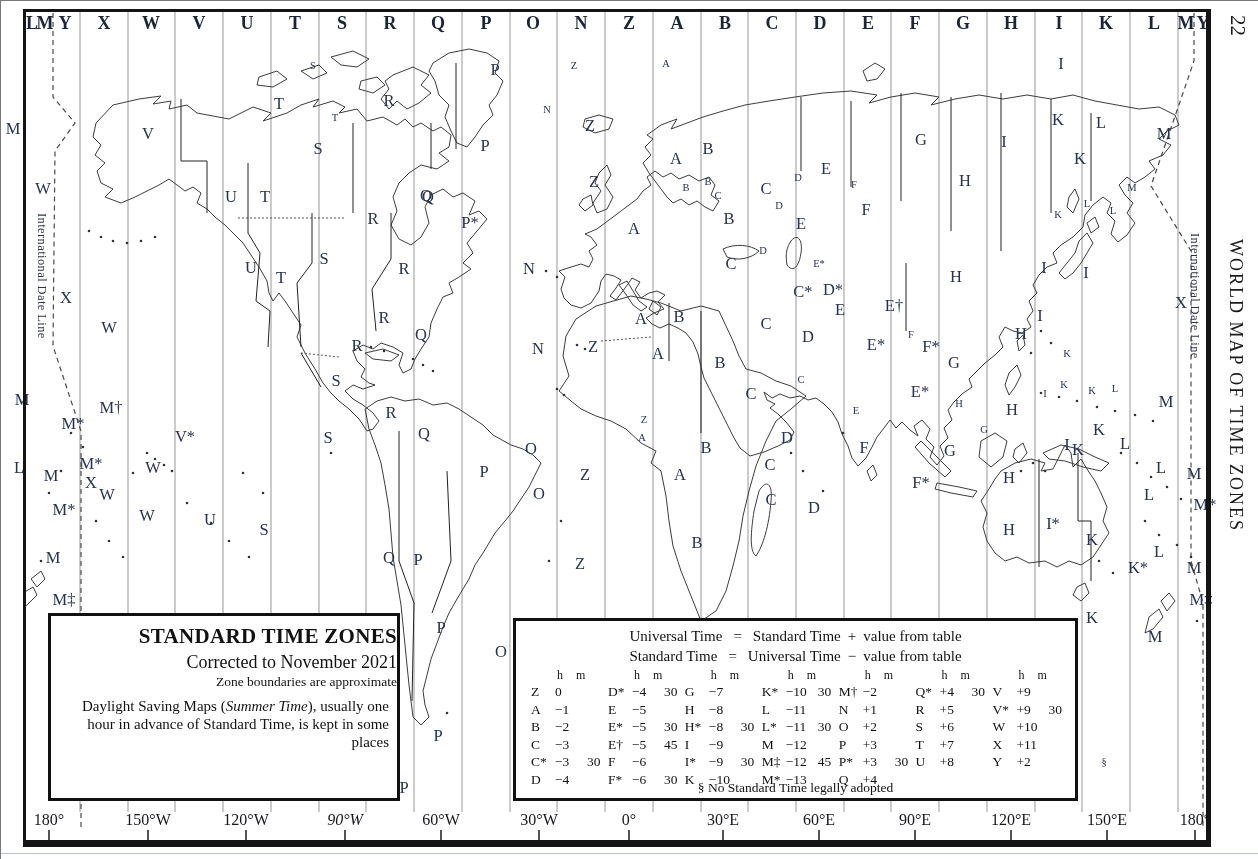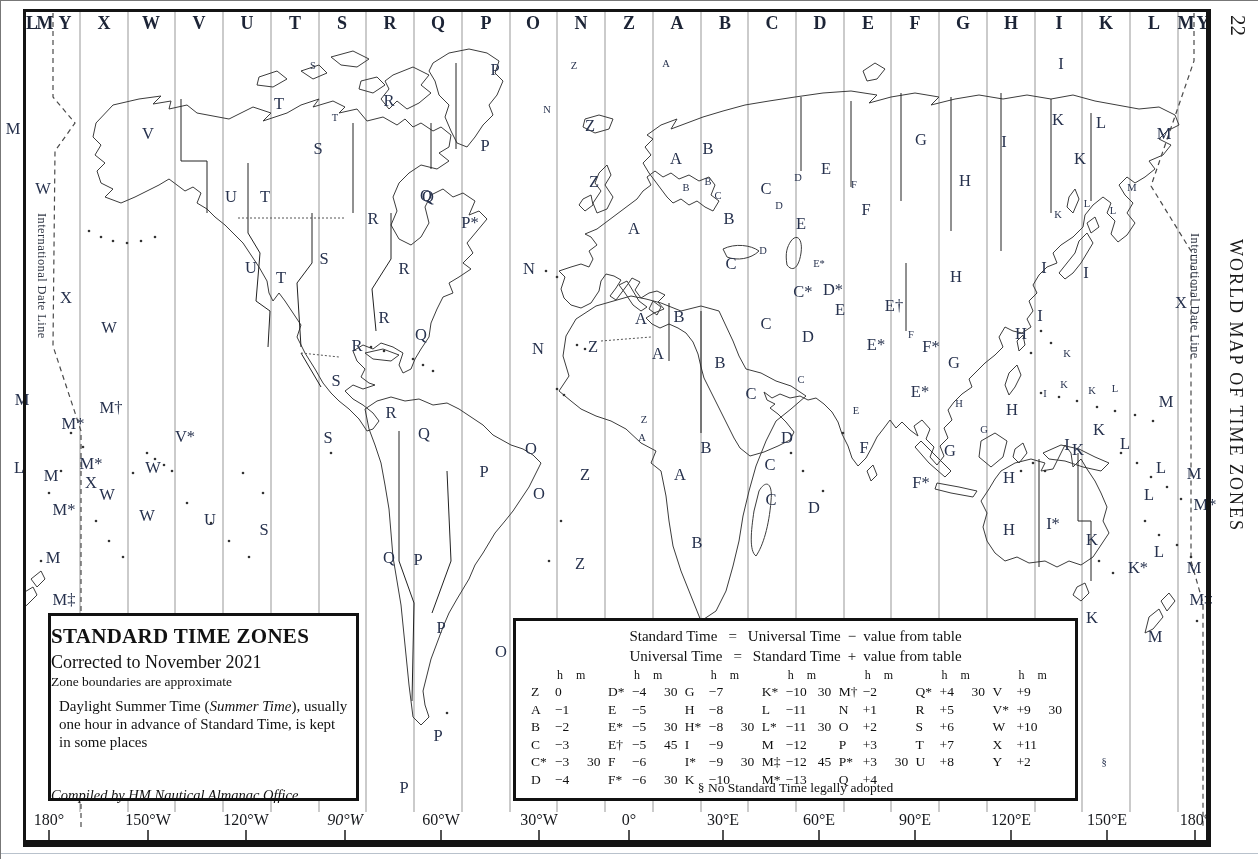--- a/index.html
+++ b/index.html
@@ -16,22 +16,22 @@
   .ml{position:absolute;transform:translate(-50%,-50%);color:#27324e;z-index:2;white-space:nowrap;}
   .ml.lg{font-size:16.5px;}
   .ml.sm{font-size:10.5px;}
   .sl{position:absolute;transform:translateX(-50%);top:810px;font-size:16px;color:#16181c;z-index:3;}
   .idl{position:absolute;writing-mode:vertical-rl;font-size:12.5px;color:#2e3442;
        letter-spacing:.4px;z-index:3;}
   .pagenum{position:absolute;left:1224px;top:14px;writing-mode:vertical-rl;
            font-size:21px;color:#1a1a1a;z-index:3;}
   .sidetitle{position:absolute;left:1224px;top:238px;height:500px;writing-mode:vertical-rl;
              font-size:18px;letter-spacing:2px;color:#1a1a1a;z-index:3;white-space:nowrap;}
-  .lbox{position:absolute;left:47px;top:612px;width:311px;height:188px;background:#fff;
-        border:3px solid #111;box-sizing:border-box;text-align:left;z-index:5;}
+  .lbox{position:absolute;left:47px;top:612px;width:352px;height:188px;background:#fff;
+        border:3px solid #111;box-sizing:border-box;text-align:right;z-index:5;}
   .lt{font-size:21px;font-weight:bold;margin-top:8px;letter-spacing:.3px;}
   .lc{font-size:18px;margin-top:3px;}
   .la{font-size:13.5px;margin-top:1px;}
   .ld{font-size:15px;margin-top:7px;line-height:18px;padding:0 8px;}
   .lm{font-size:14.5px;margin-top:7px;line-height:19px;}
   .it{font-style:italic;margin-top:35px;}
   .tbox{position:absolute;left:512px;top:617px;width:565px;height:183px;background:#fff;
         border:3px solid #111;box-sizing:border-box;z-index:5;}
   .eqs{padding-top:5px;text-align:center;font-size:15px;line-height:20px;}
   .eqop{margin:0 11px;}
@@ -449,30 +449,29 @@
   <div class="idl" style="left:33px;top:212px;">International Date Line</div>
   <div class="idl" style="left:1186px;top:232px;">International Date Line</div>
 
   <div class="pagenum">22</div>
   <div class="sidetitle">WORLD MAP OF TIME ZONES</div>
 
   <div class="lbox">
     <div class="lt">STANDARD TIME ZONES</div>
     <div class="lc">Corrected to November 2021</div>
     <div class="la">Zone boundaries are approximate</div>
-    <div class="ld"><span>Daylight Summer Time (</span><span class="it">Summer Time</span><span>), usually one hour in advance of Standard Time, is kept in some places</span></div>
+    <div class="ld"><span>Daylight Saving Maps (</span><span class="it">Summer Time</span><span>), usually one hour in advance of Standard Time, is kept in some places</span></div>
     <div class="lm">
-      <div class="it">Compiled by HM Nautical Almanac Office</div>
     </div>
   </div>
 
   <div class="tbox">
     <div class="eqs">
+      <div><span>Universal Time</span><span class="eqop">=</span><span>Standard Time</span><span class="eqop2">+</span><span>value from table</span></div>
       <div><span>Standard Time</span><span class="eqop">=</span><span>Universal Time</span><span class="eqop2">−</span><span>value from table</span></div>
-      <div><span>Universal Time</span><span class="eqop">=</span><span>Standard Time</span><span class="eqop2">+</span><span>value from table</span></div>
     </div>
     <div class="tcols" id="tcols">
         <div class="tcol">
           <div class="hm"><span>h</span><span class="mg">m</span></div>
           <div class="trow"><span class="z">Z</span><span class="hv">0</span><span></span></div>
           <div class="trow"><span class="z">A</span><span class="hv">−1</span><span></span></div>
           <div class="trow"><span class="z">B</span><span class="hv">−2</span><span></span></div>
           <div class="trow"><span class="z">C</span><span class="hv">−3</span><span></span></div>
           <div class="trow"><span class="z">C*</span><span class="hv">−3</span><span>30</span></div>
           <div class="trow"><span class="z">D</span><span class="hv">−4</span><span></span></div>

